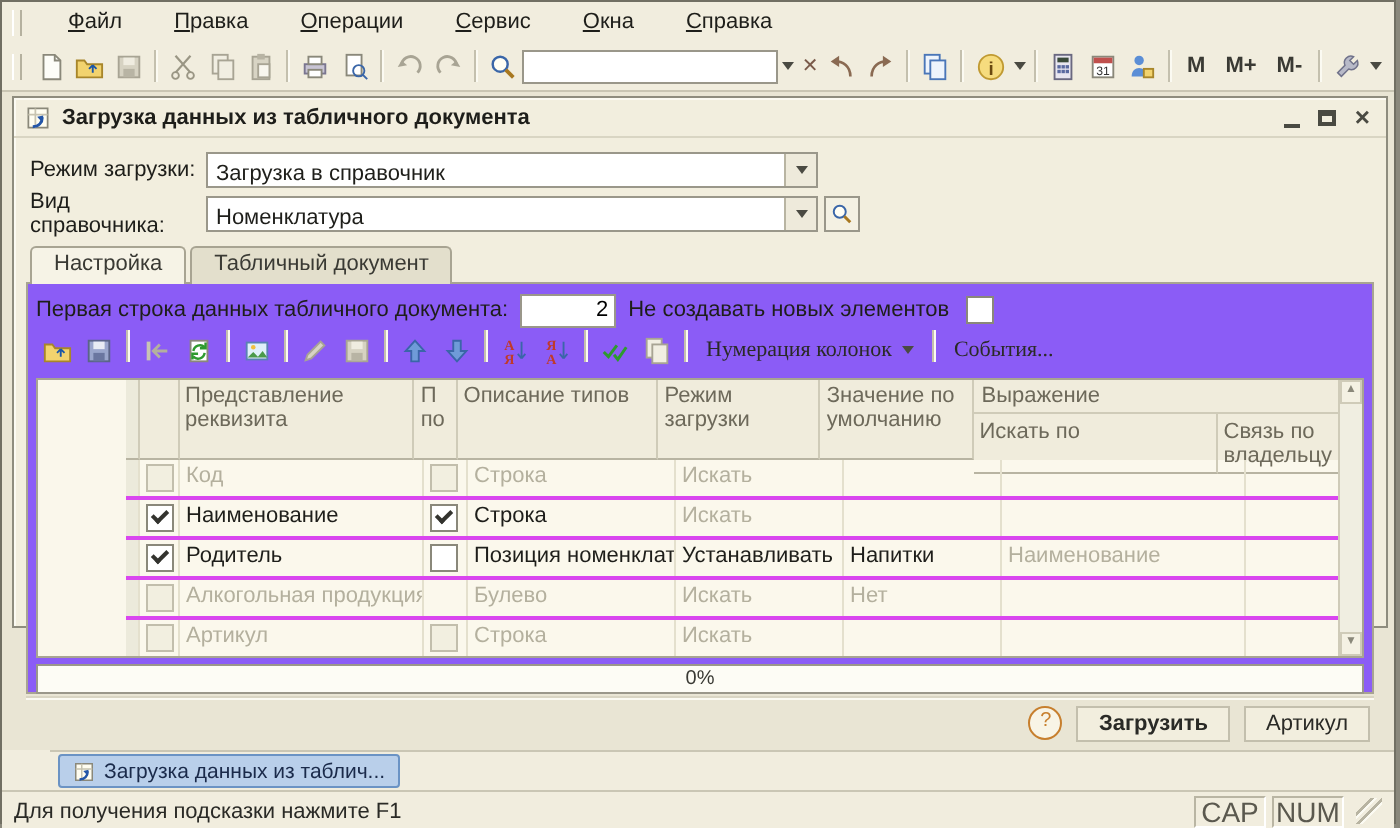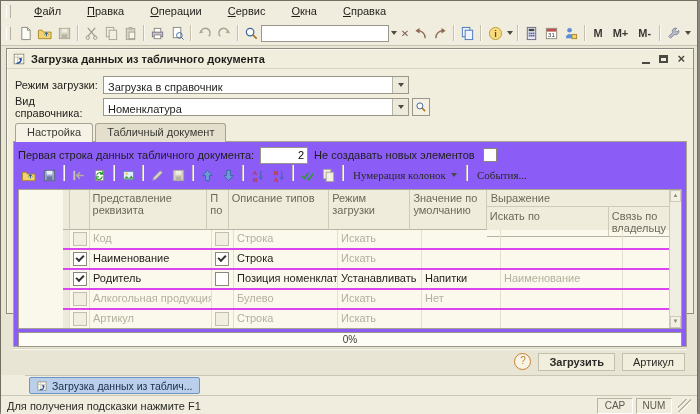--- a/index.html
+++ b/index.html
@@ -89,21 +89,21 @@
   .btnrow{display:flex;align-items:center;justify-content:flex-end;gap:7px;height:25px;margin:1px 6px 0 6px;border-top:1px solid #d9d5c3;box-shadow:0 1px 0 #fbfaf2 inset;padding-right:2px;}
   .help-btn{width:15px;height:15px;border-radius:50%;border:1px solid #c77f2e;color:#c77f2e;font-size:10px;line-height:13px;text-align:center;background:#f8f4e6;}
   .btn{padding:2px 10px;border:1px solid #c3bfad;background:#f2eede;font:inherit;color:#2a2a26;}
   .btn.primary{font-weight:bold;}
 
   
   .taskbar{display:flex;align-items:center;height:19px;background:#f1edde;border-top:1px solid #cac6b4;padding:0 4px;margin-left:24px;}
   .task-item{display:flex;align-items:center;gap:4px;height:15px;padding:0 6px;background:#b9cfea;border:1px solid #6b93c4;border-radius:2px;font-size:10.5px;color:#1a2a4a;}
   .statusbar{display:flex;align-items:center;height:19px;background:#f1edde;border-top:1px solid #cac6b4;padding:0 6px;}
   .statusbar .hint{flex:1;color:#2a2a26;}
-  .ind{width:34px;text-align:center;border:1px solid;border-color:#b9b5a3 #fff #fff #b9b5a3;color:#5a584e;font-size:10px;height:14px;line-height:14px;margin-left:3px;}
+  .ind{width:34px;text-align:center;border:1px solid;border-color:#b9b5a3 #fff #fff #b9b5a3;color:#5a584e;font-size:14px;height:14px;line-height:14px;margin-left:3px;}
   .gripcorner{width:13px;height:13px;margin-left:6px;background:
     linear-gradient(135deg, transparent 0 5px, #b8b4a2 5px 6.5px, #fbfaf2 6.5px 7.5px, transparent 7.5px 9px, #b8b4a2 9px 10.5px, #fbfaf2 10.5px 11.5px, transparent 11.5px);}
 </style>
 </head>
 <body>
 
 <svg width="0" height="0" style="position:absolute">
 <defs>
 <symbol id="i-doc" viewBox="0 0 16 16">
         <path d="M4 1.5h6l3 3V14.5H4z" fill="#fdfdf8" stroke="#8a887a"></path>

